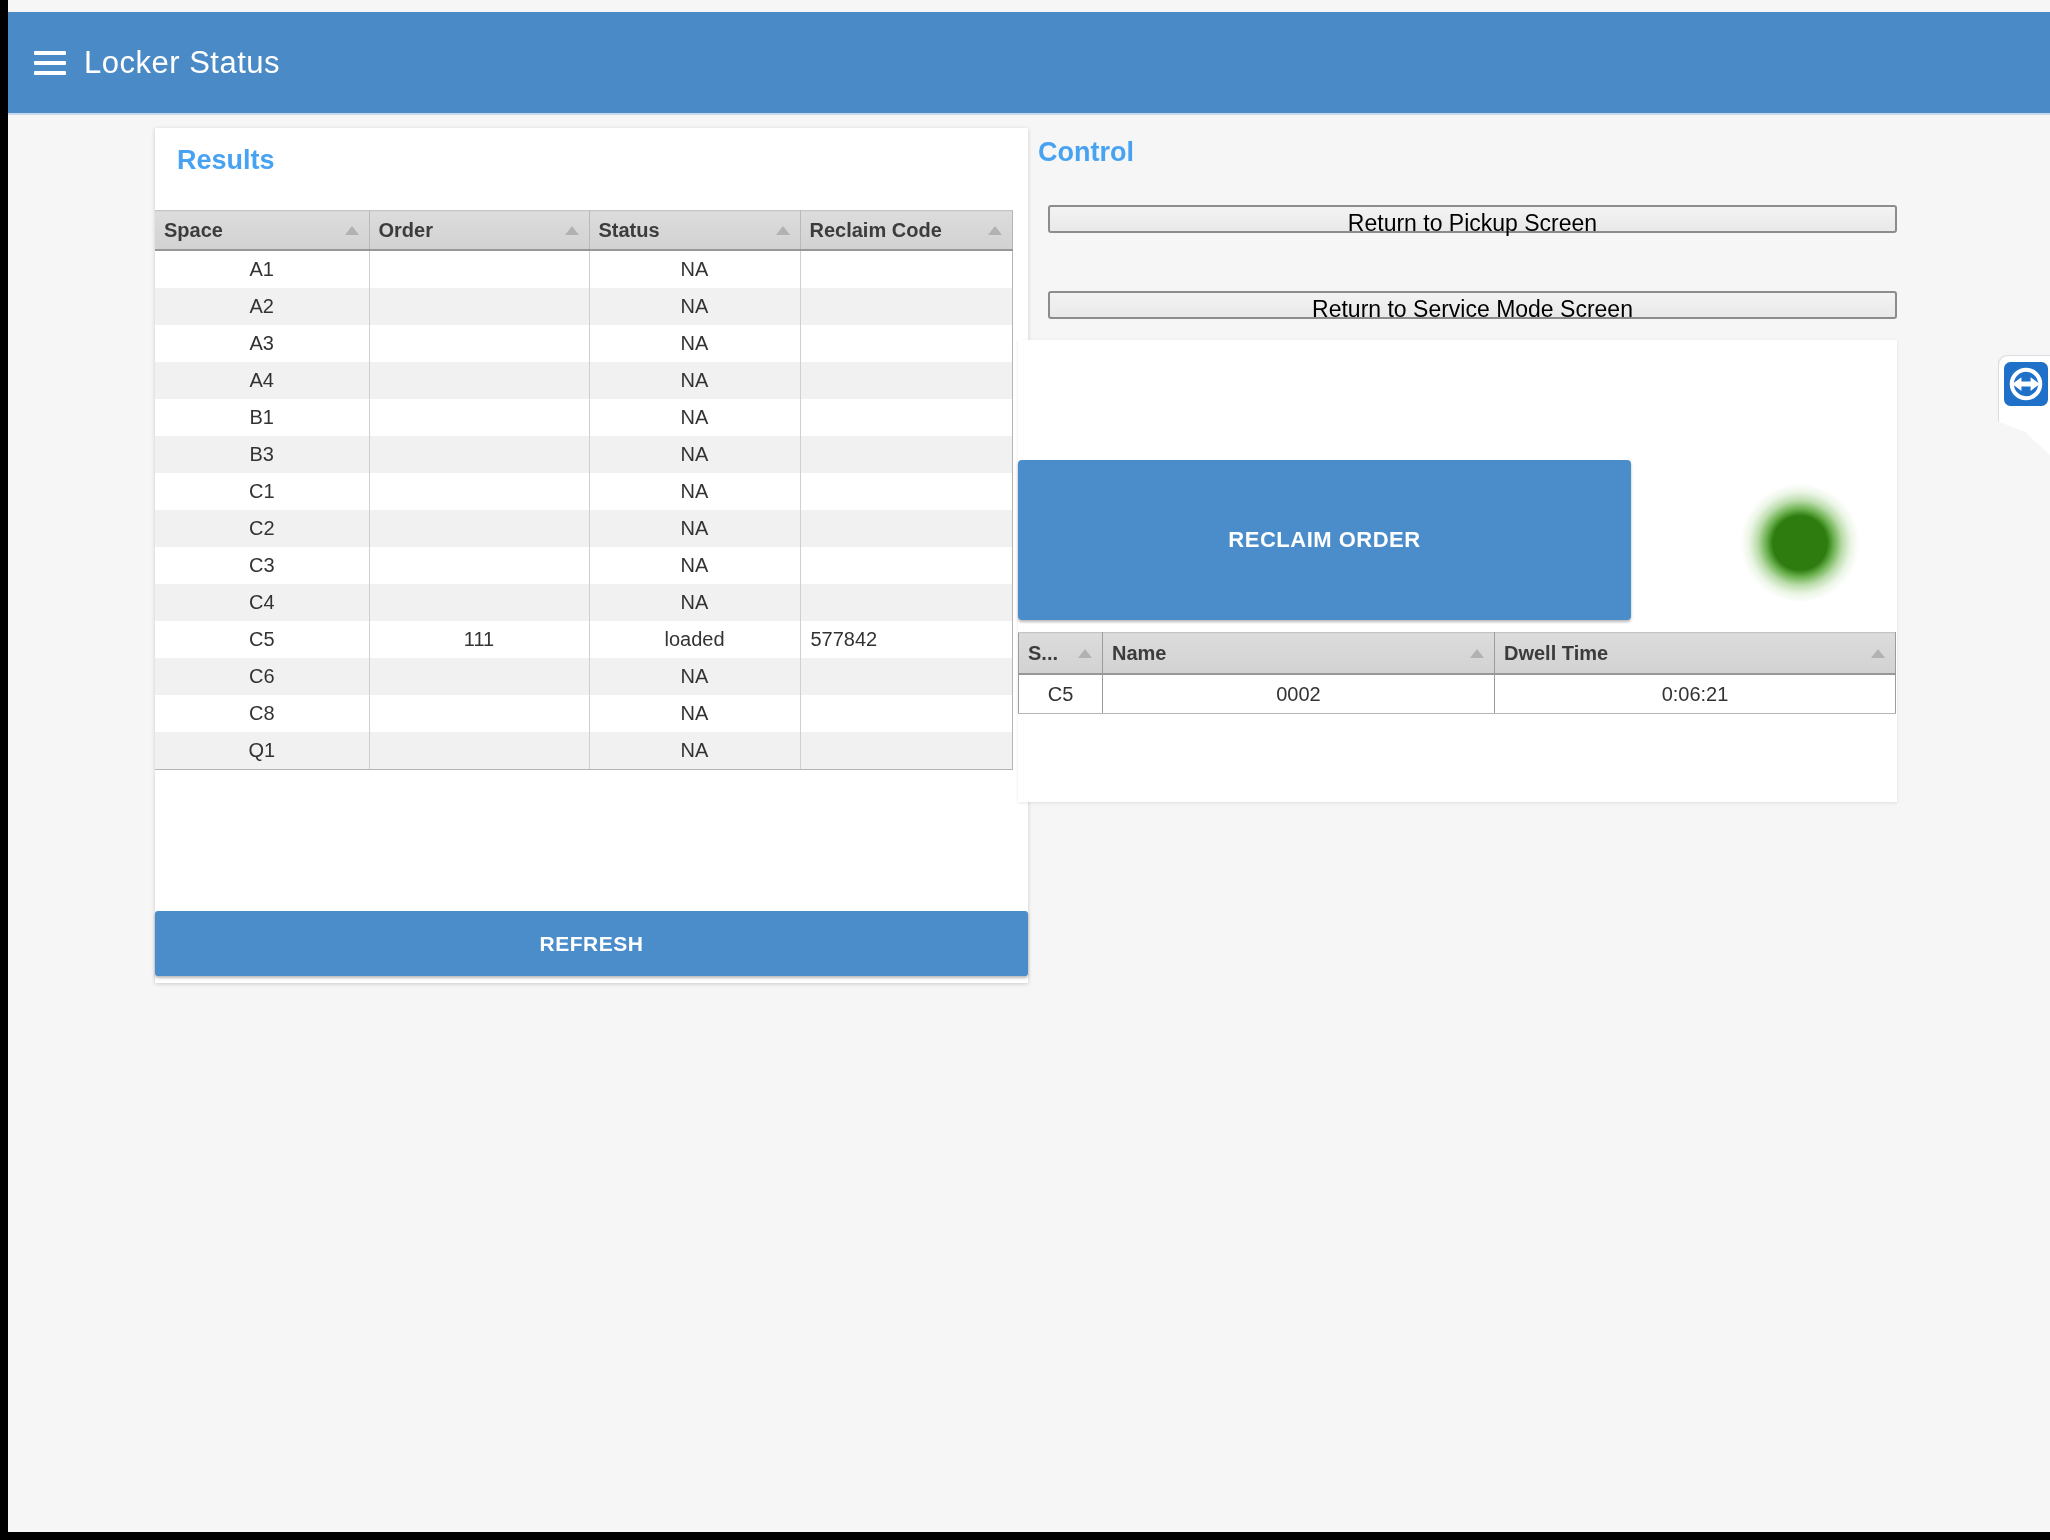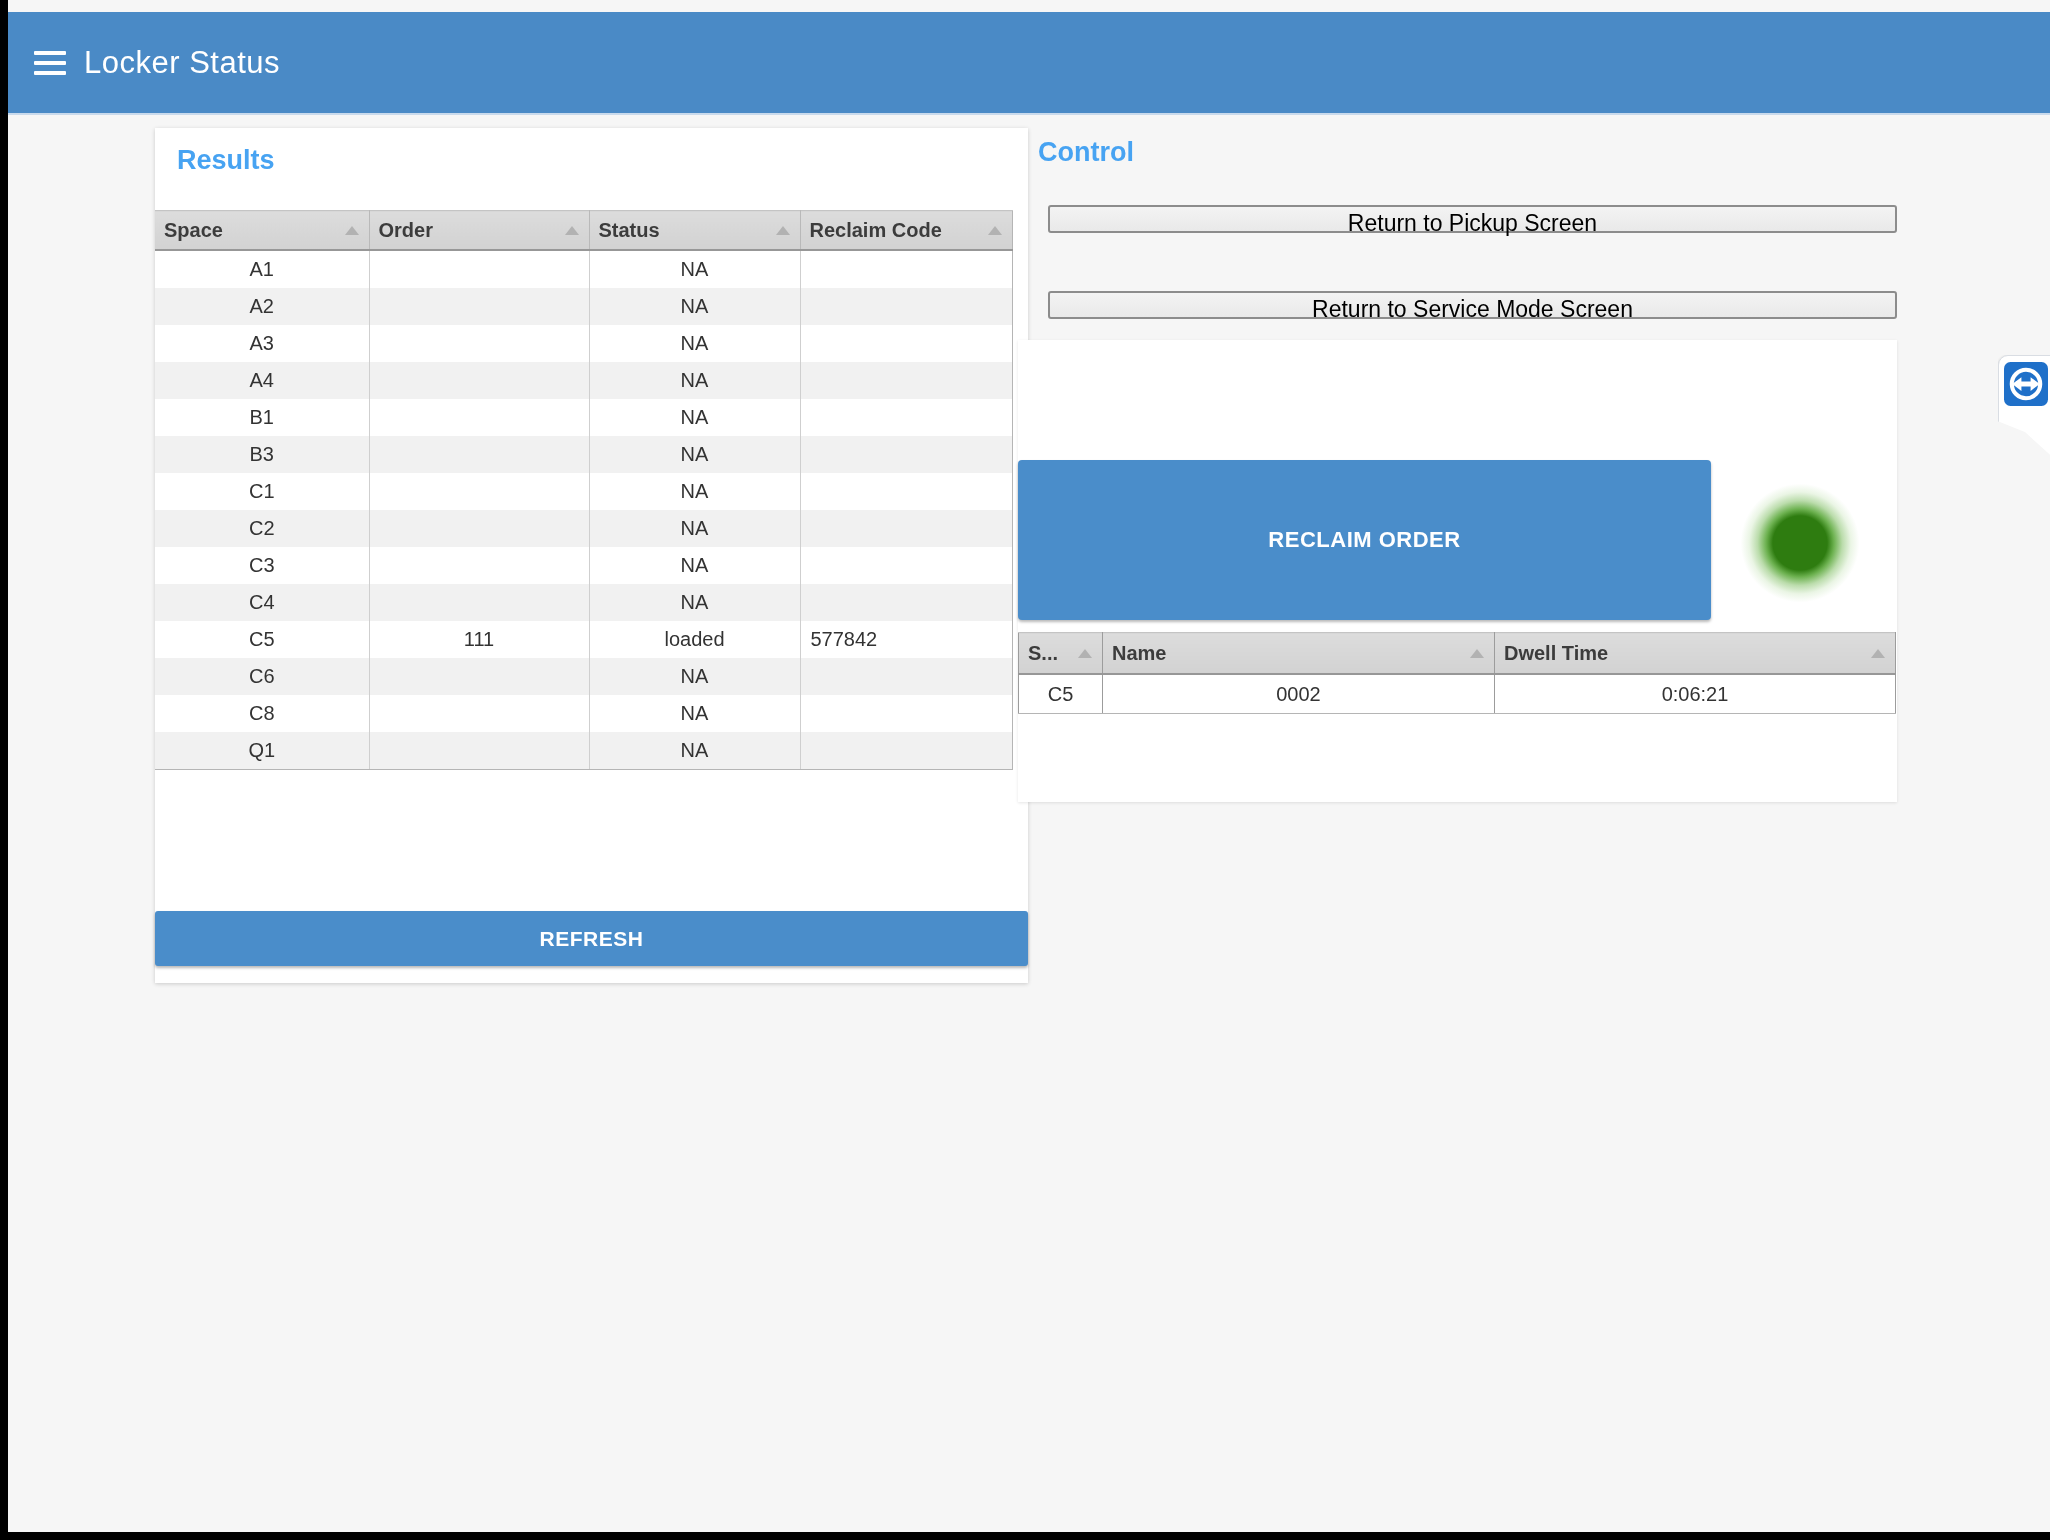--- a/index.html
+++ b/index.html
@@ -60,35 +60,35 @@
   tbody tr:last-child td{border-bottom:1px solid #b5b5b5;}
   .results-table tbody td:nth-child(4){text-align:left;padding-left:10px;}
 
   .btn-primary{
     position:absolute;background:#4a8dca;border:none;border-radius:3px;
     color:#fff;font-weight:bold;text-align:center;cursor:pointer;
     box-shadow:0 2px 3px rgba(0,0,0,.28);
     display:flex;align-items:center;justify-content:center;
     font-family:inherit;letter-spacing:.5px;
   }
-  .refresh-btn{left:0;top:783px;width:873px;height:55px;font-size:21px;}
+  .refresh-btn{left:0;top:783px;width:873px;height:65px;font-size:21px;}
 
   
   .ctl-btn{
     position:absolute;left:1048px;width:849px;height:28px;
     background:linear-gradient(#f3f3f3,#e9e9e9);
     border:2px solid #8c8c8c;border-radius:3px;
     font-size:23px;color:#000;text-align:center;cursor:pointer;
     font-family:inherit;line-height:30px;z-index:3;
   }
   .ctl-panel{
     position:absolute;left:1018px;top:340px;width:879px;height:462px;
     background:#fff;box-shadow:0 1px 3px rgba(0,0,0,.10);z-index:2;
   }
-  .reclaim-btn{left:1018px;top:460px;width:693px;height:160px;font-size:22px;border-radius:4px;z-index:3;}
+  .reclaim-btn{left:1018px;top:460px;width:613px;height:160px;font-size:22px;border-radius:4px;z-index:3;}
 
   .indicator{
     position:absolute;left:1740px;top:483px;width:120px;height:120px;z-index:3;
     background:radial-gradient(circle at 50% 50%,
       #2e7c10 0 32%,
       rgba(72,158,36,.8) 40%,
       rgba(104,178,70,.45) 50%,
       rgba(140,200,110,.18) 60%,
       rgba(160,210,130,0) 70%);
   }

